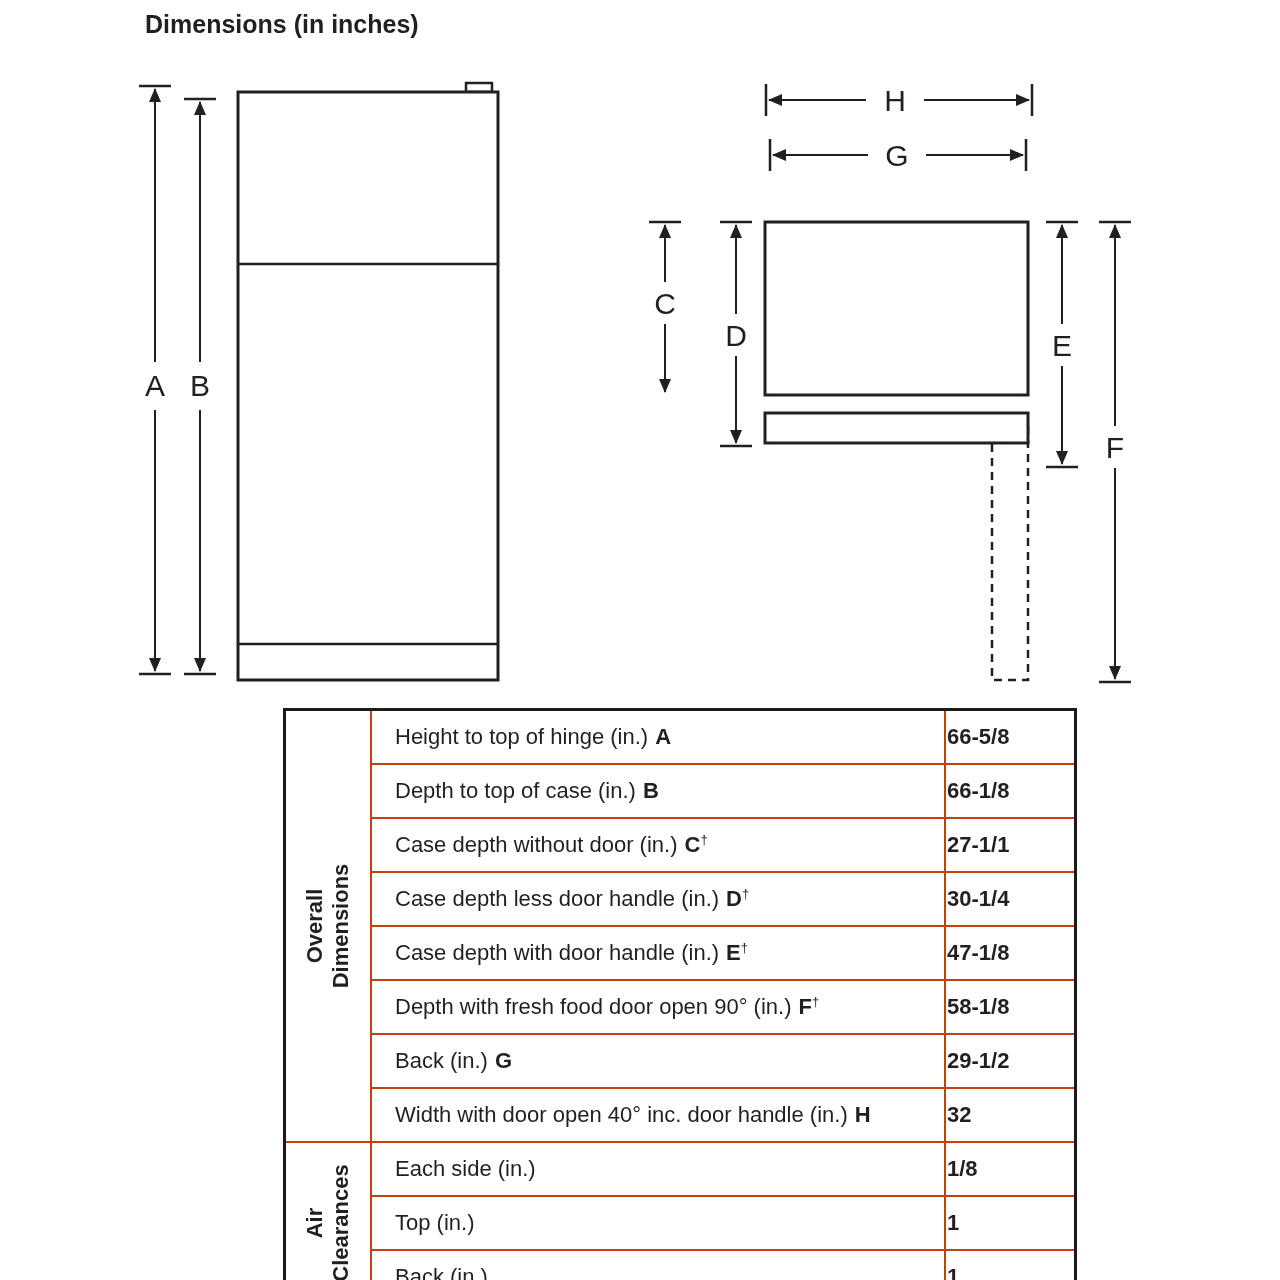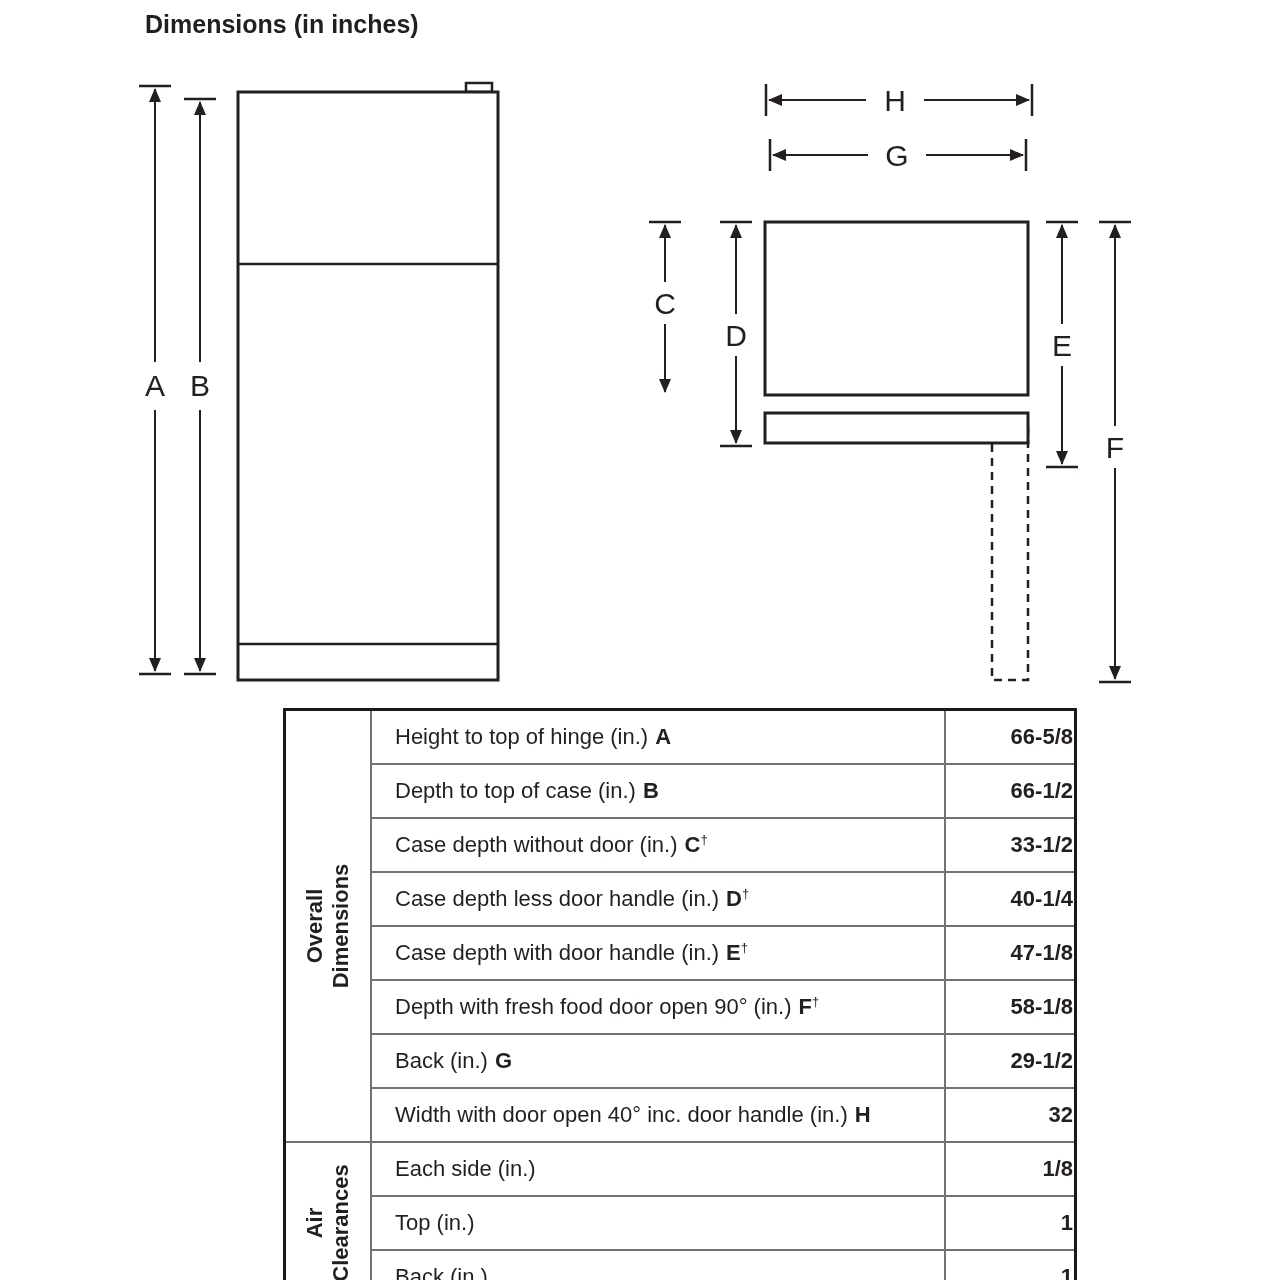--- a/index.html
+++ b/index.html
@@ -4,28 +4,28 @@
 <style>
   html,body{margin:0;padding:0;background:#ffffff;}
   .page{position:relative;width:1280px;height:1280px;background:#fff;overflow:hidden;
         font-family:"Liberation Sans","DejaVu Sans",sans-serif;color:#231f20;padding-left:38px;}
   .title{position:absolute;left:145px;top:10px;font-size:25px;font-weight:700;}
   svg{position:absolute;left:0;top:0;}
   svg text{font-family:"Liberation Sans","DejaVu Sans",sans-serif;font-size:30px;fill:#231f20;text-anchor:middle;}
   .spec-table{position:absolute;left:283px;top:708px;border-collapse:collapse;
               font-size:22px;color:#231f20;}
   .spec-table{border:3px solid #1a1a1a;}
-  .spec-table td{border:2px solid #737373;height:50px;}
+  .spec-table td{border:2px solid #c2410c;height:50px;}
   .section-cell{width:82px;position:relative;}
   .vlabel{position:absolute;top:50%;left:50%;transform:translate(-50%,-50%) rotate(-90deg);
           font-weight:700;text-align:center;white-space:nowrap;line-height:1.18;font-size:22px;}
   .label-cell{width:548px;padding-left:23px;white-space:nowrap;}
   .label-cell .key{font-weight:700;margin-left:7px;}
   .label-cell .dagger{font-size:60%;}
-  .value-cell{width:126px;text-align:right;font-weight:700;}
+  .value-cell{width:126px;text-align:left;font-weight:700;}
 </style>
 </head>
 <body>
 
 <div class="page">
 
   <div class="title">Dimensions (in inches)</div>
 
   <svg width="1280" height="700" viewBox="0 0 1280 700">
     <defs>
@@ -122,33 +122,33 @@
         </td>
         <td class="label-cell">
           <span>Height to top of hinge (in.)</span><b class="key">A</b><sup class="dagger"></sup>
         </td>
         <td class="value-cell">66-5/8</td>
       </tr>
       <tr>
         <td class="label-cell">
           <span>Depth to top of case (in.)</span><b class="key">B</b><sup class="dagger"></sup>
         </td>
-        <td class="value-cell">66-1/2</td>
+        <td class="value-cell">66-1/8</td>
       </tr>
       <tr>
         <td class="label-cell">
           <span>Case depth without door (in.)</span><b class="key">C</b><sup class="dagger">†</sup>
         </td>
-        <td class="value-cell">33-1/2</td>
+        <td class="value-cell">27-1/1</td>
       </tr>
       <tr>
         <td class="label-cell">
           <span>Case depth less door handle (in.)</span><b class="key">D</b><sup class="dagger">†</sup>
         </td>
-        <td class="value-cell">40-1/4</td>
+        <td class="value-cell">30-1/4</td>
       </tr>
       <tr>
         <td class="label-cell">
           <span>Case depth with door handle (in.)</span><b class="key">E</b><sup class="dagger">†</sup>
         </td>
         <td class="value-cell">47-1/8</td>
       </tr>
       <tr>
         <td class="label-cell">
           <span>Depth with fresh food door open 90° (in.)</span><b class="key">F</b><sup class="dagger">†</sup>

